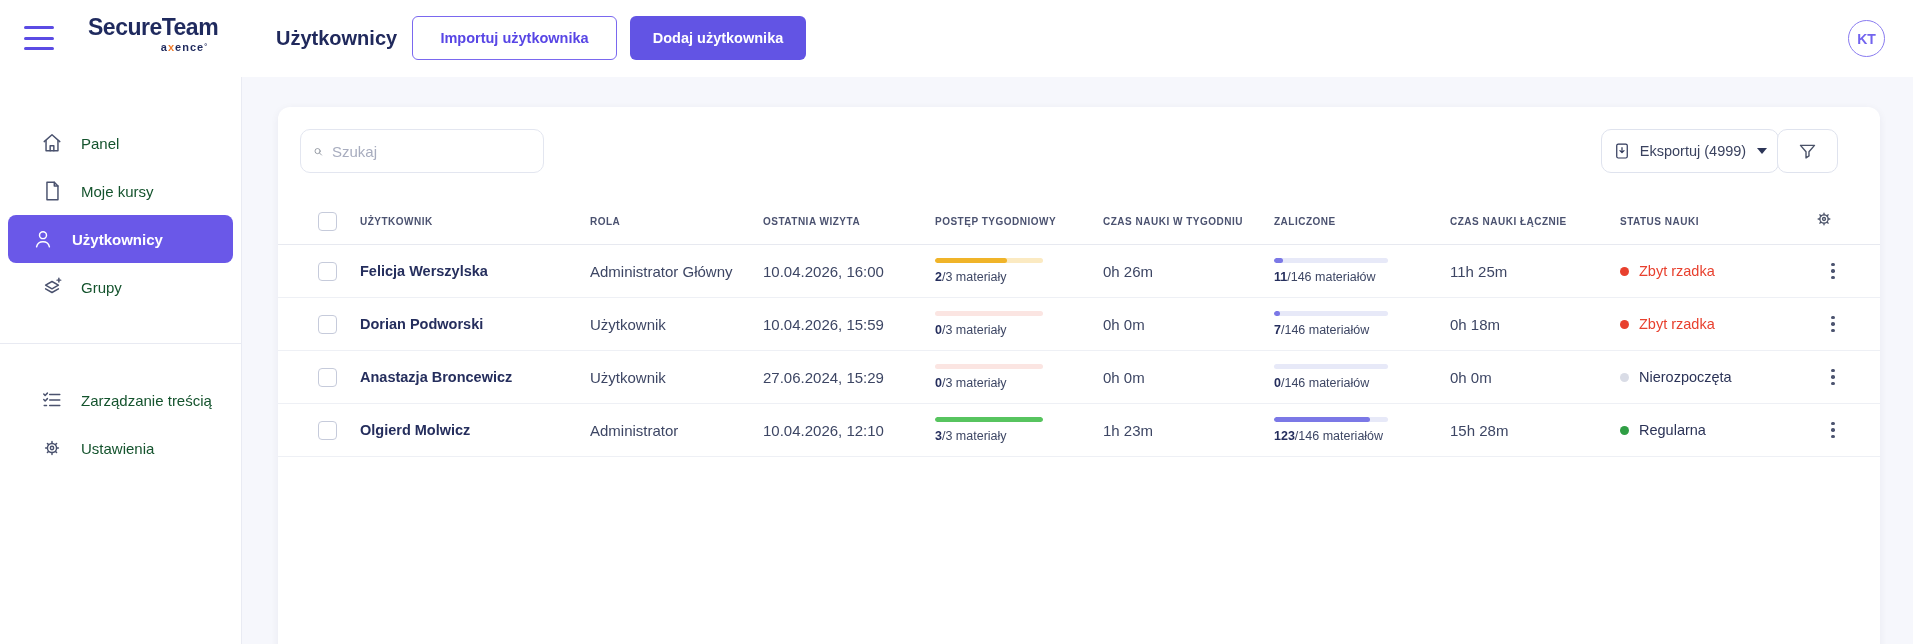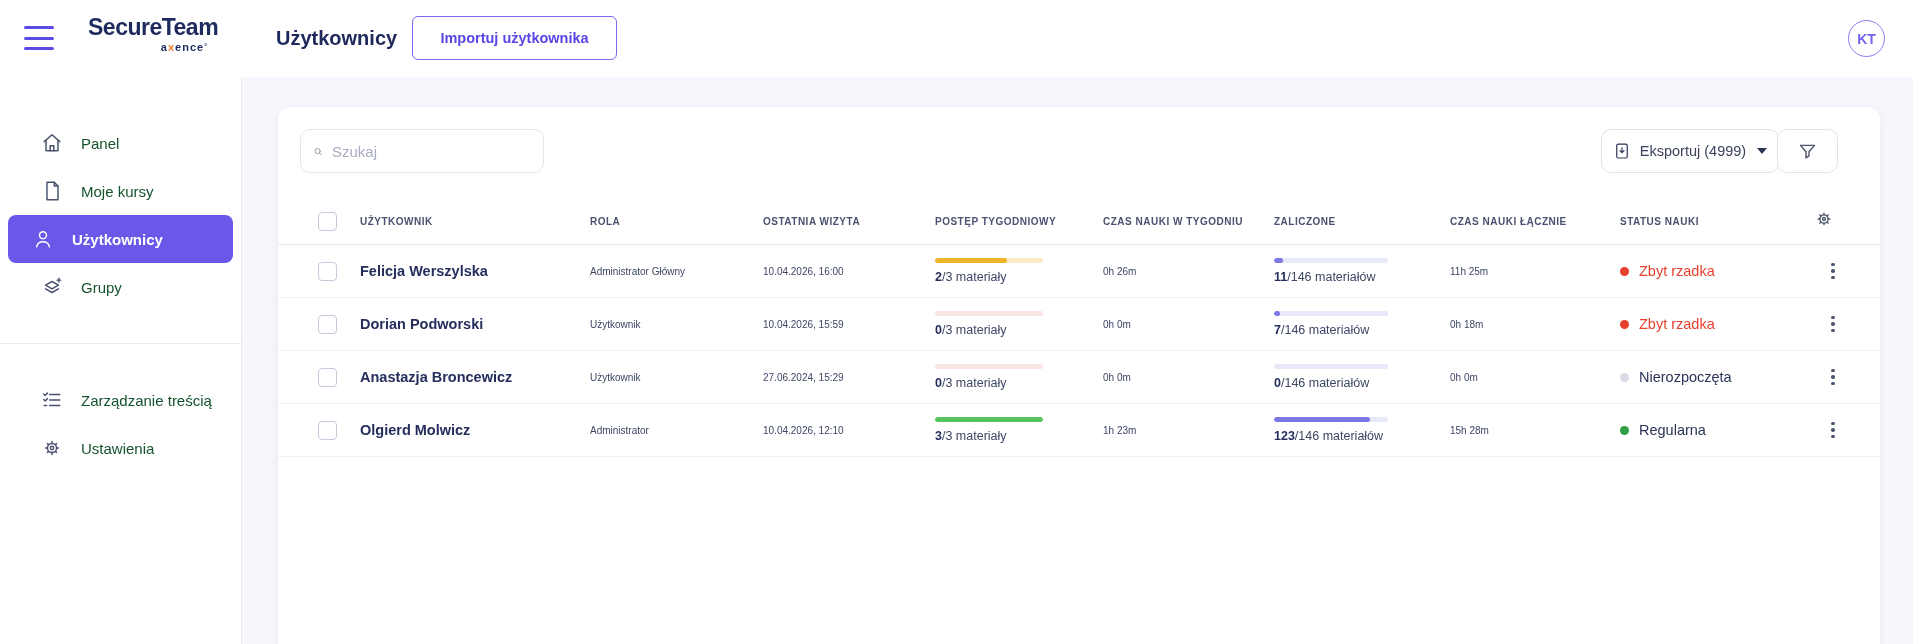--- a/index.html
+++ b/index.html
@@ -67,21 +67,21 @@
   
   .tgrid { display:grid; padding:0 12px 0 40px;
     grid-template-columns:42px 230px 173px 172px 168px 171px 176px 170px 190px 1fr;
     align-items:center; }
   .thead { height:47px; border-bottom:1px solid #e7e9f0; margin-top:3px; }
   .th { font-size:10px; font-weight:700; color:#4b5270; letter-spacing:0.5px; }
   .trow { height:53px; border-bottom:1px solid #eef0f5; }
   .checkbox { width:19px; height:19px; border:1.6px solid #c6cbdb; border-radius:4px;
     background:#fff; cursor:pointer; }
   .cell-name { font-size:14.5px; font-weight:700; color:#252e5d; }
-  .cell { font-size:10px; color:#3d4664; }
+  .cell { font-size:15px; color:#3d4664; }
   .bar-track { width:108px; height:5px; border-radius:3px; overflow:hidden; margin-bottom:7px; }
   .bar-fill { height:100%; border-radius:3px; }
   .bar-track.done { width:114px; }
   .sub-text { font-size:12.5px; color:#3d4664; }
   .sub-text b { color:#252e5d; }
   .status { display:flex; align-items:center; gap:10px; font-size:14.5px; }
   .dot { width:9px; height:9px; border-radius:50%; flex:0 0 9px; }
   .kebab { width:30px; height:30px; margin-left:8px; display:flex; flex-direction:column;
     align-items:center; justify-content:center; gap:3px; background:none; border:none; cursor:pointer; }
   .kebab i { width:3.6px; height:3.6px; border-radius:50%; background:#4c5470; }
@@ -96,20 +96,21 @@
       <span></span>
       <span></span>
       <span></span>
     </button>
   <div class="logo">
     <div class="logo-title">SecureTeam</div>
     <div class="logo-sub"><span>a</span><span class="x">x</span><span>ence</span><span class="mark">°</span></div>
   </div>
   <h1 class="page-title">Użytkownicy</h1>
   <button class="btn btn-outline">Importuj użytkownika</button>
+  <button class="btn btn-filled">Dodaj użytkownika</button>
   <div class="avatar">KT</div>
 </header>
 
 <aside class="sidebar">
   <div class="side-item">
     <svg class="icn" viewBox="0 0 24 24">
         <path d="M3.5 10.5 12 3l8.5 7.5"></path>
         <path d="M5.5 9.5V20.5h13V9.5"></path>
         <path d="M10 20.5v-5.5h4v5.5"></path>
       </svg>

